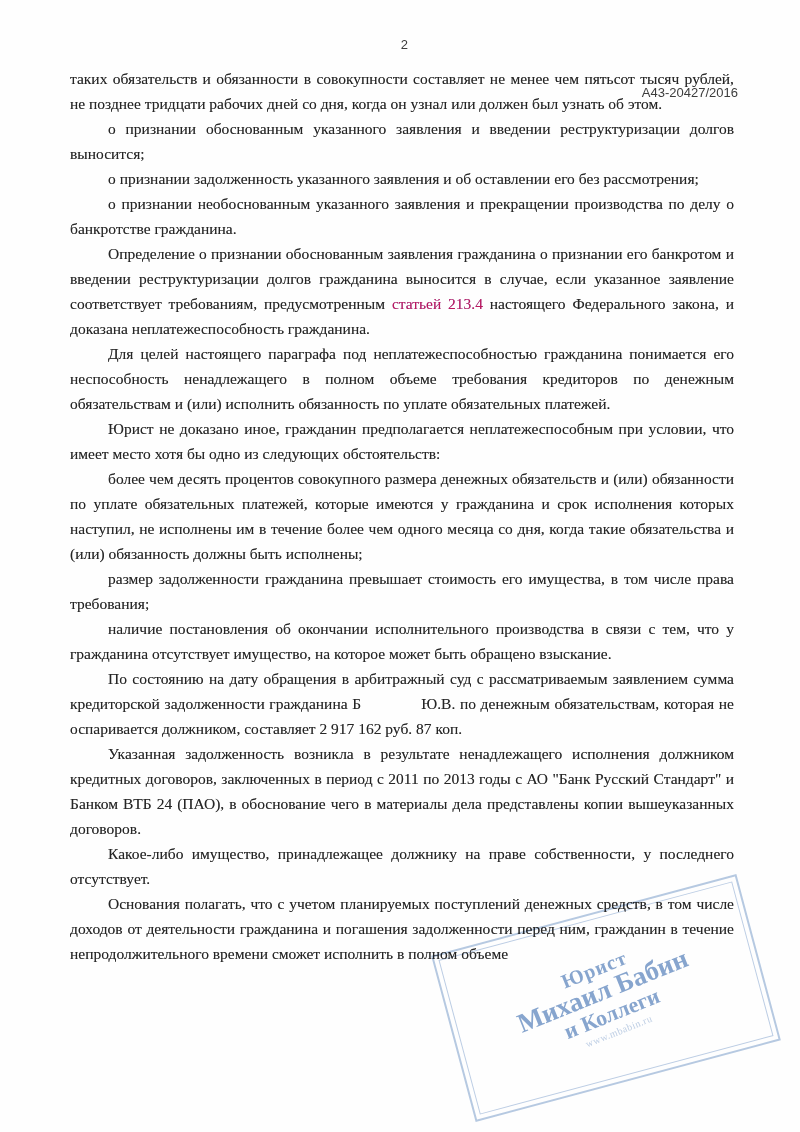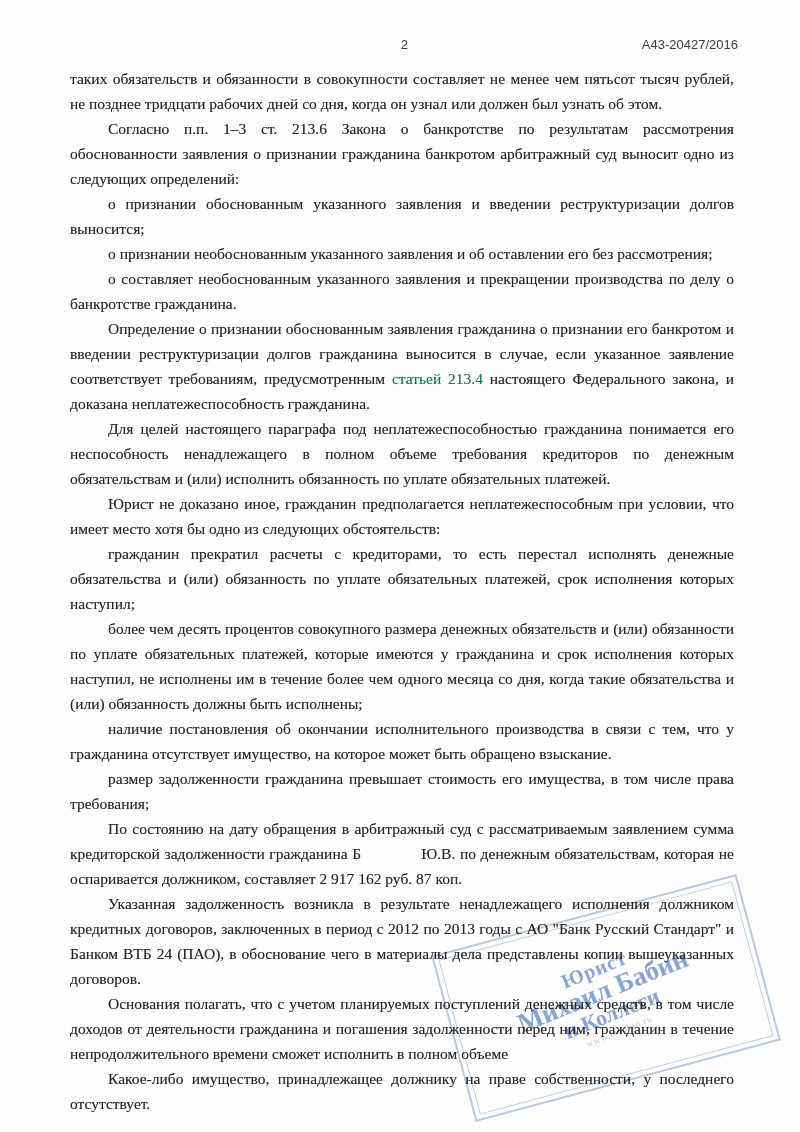--- a/index.html
+++ b/index.html
@@ -19,39 +19,39 @@
     top: 37px; left: 70px; right: 62px;
     height: 18px;
     font-family: "Liberation Sans", sans-serif;
     font-size: 13px;
     color: #3c3c3c;
   }
   .page-number {
     position: absolute; left: 50%; transform: translateX(-44%);
   }
   .case-number {
-    position: absolute; right: 0;
+    position: absolute; right: 0; margin-top: 48px;
   }
   .content {
     position: absolute;
     top: 66px; left: 70px;
     width: 664px;
     font-size: 15.5px;
     line-height: 25px;
     color: #262626;
     text-align: justify;
     text-shadow: 0 0 0.6px rgba(40,40,40,0.45);
   }
   .content p {
     margin: 0;
     text-indent: 38px;
   }
   .content p.no-indent { text-indent: 0; }
   .statute-link {
-    color: #15803d;
+    color: #be185d;
     text-shadow: 0 0 0.6px rgba(59,60,175,0.5);
     cursor: pointer;
     text-decoration: none;
   }
   
   .stamp {
     position: absolute;
     left: 448px; top: 912px;
     width: 312px; height: 168px;
     transform: rotate(-15deg);
@@ -82,37 +82,35 @@
 
 <div class="page">
 
   <div class="page-header">
     <span class="page-number">2</span>
     <span class="case-number">А43-20427/2016</span>
   </div>
 
   <div class="content">
     <p class="no-indent">таких обязательств и обязанности в совокупности составляет не менее чем пятьсот тысяч рублей, не позднее тридцати рабочих дней со дня, когда он узнал или должен был узнать об этом.</p>
-    <p>Согласно п.п. 1–3 ст. 213.6 Закона о банкротстве по результатам рассмотрения обоснованности заявления о признании гражданина банкротом арбитражный суд выносит одно из следующих определений:</p>
     <p>о признании обоснованным указанного заявления и введении реструктуризации долгов выносится;</p>
-    <p>о признании необоснованным указанного заявления и об оставлении его без рассмотрения;</p>
-    <p>о составляет необоснованным указанного заявления и прекращении производства по делу о банкротстве гражданина.</p>
+    <p>о признании задолженность указанного заявления и об оставлении его без рассмотрения;</p>
+    <p>о признании необоснованным указанного заявления и прекращении производства по делу о банкротстве гражданина.</p>
 
     <p><span>Определение о признании обоснованным заявления гражданина о признании его банкротом и введении реструктуризации долгов гражданина выносится в случае, если указанное заявление соответствует требованиям, предусмотренным </span><a class="statute-link">статьей 213.4</a><span> настоящего Федерального закона, и доказана неплатежеспособность гражданина.</span></p>
 
     <p>Для целей настоящего параграфа под неплатежеспособностью гражданина понимается его неспособность ненадлежащего в полном объеме требования кредиторов по денежным обязательствам и (или) исполнить обязанность по уплате обязательных платежей.</p>
     <p>Юрист не доказано иное, гражданин предполагается неплатежеспособным при условии, что имеет место хотя бы одно из следующих обстоятельств:</p>
-    <p>гражданин прекратил расчеты с кредиторами, то есть перестал исполнять денежные обязательства и (или) обязанность по уплате обязательных платежей, срок исполнения которых наступил;</p>
     <p>более чем десять процентов совокупного размера денежных обязательств и (или) обязанности по уплате обязательных платежей, которые имеются у гражданина и срок исполнения которых наступил, не исполнены им в течение более чем одного месяца со дня, когда такие обязательства и (или) обязанность должны быть исполнены;</p>
+    <p>размер задолженности гражданина превышает стоимость его имущества, в том числе права требования;</p>
     <p>наличие постановления об окончании исполнительного производства в связи с тем, что у гражданина отсутствует имущество, на которое может быть обращено взыскание.</p>
-    <p>размер задолженности гражданина превышает стоимость его имущества, в том числе права требования;</p>
     <p>По состоянию на дату обращения в арбитражный суд с рассматриваемым заявлением сумма кредиторской задолженности гражданина Б&nbsp;&nbsp;&nbsp;&nbsp;&nbsp;&nbsp;&nbsp;&nbsp;&nbsp;&nbsp;&nbsp;&nbsp; Ю.В. по денежным обязательствам, которая не оспаривается должником, составляет 2 917 162 руб. 87 коп.</p>
-    <p>Указанная задолженность возникла в результате ненадлежащего исполнения должником кредитных договоров, заключенных в период с 2012 по 2013 годы с АО "Банк Русский Стандарт" и Банком ВТБ 24 (ПАО), в обоснование чего в материалы дела представлены копии вышеуказанных договоров.</p>
+    <p>Указанная задолженность возникла в результате ненадлежащего исполнения должником кредитных договоров, заключенных в период с 2011 по 2013 годы с АО "Банк Русский Стандарт" и Банком ВТБ 24 (ПАО), в обоснование чего в материалы дела представлены копии вышеуказанных договоров.</p>
+    <p>Какое-либо имущество, принадлежащее должнику на праве собственности, у последнего отсутствует.</p>
     <p>Основания полагать, что с учетом планируемых поступлений денежных средств, в том числе доходов от деятельности гражданина и погашения задолженности перед ним, гражданин в течение непродолжительного времени сможет исполнить в полном объеме</p>
-    <p>Какое-либо имущество, принадлежащее должнику на праве собственности, у последнего отсутствует.</p>
   </div>
 
   <div class="stamp">
     <div class="stamp-inner">
       <div class="stamp-text">
         <div class="stamp-line1">Юрист</div>
         <div class="stamp-line2">Михаил Бабин</div>
         <div class="stamp-line3">и Коллеги</div>
         <div class="stamp-url">www.mbabin.ru</div>
       </div>

